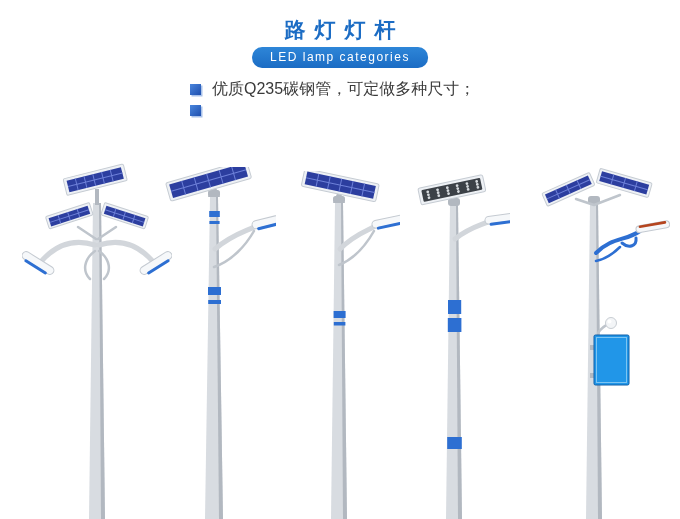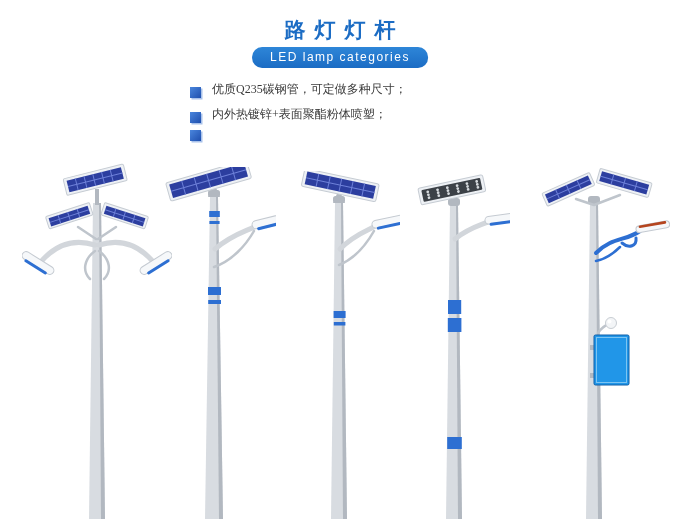--- a/index.html
+++ b/index.html
@@ -20,22 +20,22 @@
   }
   .ribbon {
     position:absolute; top:47px; left:50%; transform:translateX(-50%);
     background:linear-gradient(180deg,#2e86d8,var(--accent-blue,#1b6cc4));
     color:#fff; font-size:12px; letter-spacing:1.5px;
     padding:3px 18px 4px; border-radius:10px; white-space:nowrap;
   }
 
   .features { position:absolute; top:80px; left:190px; list-style:none; }
   .feature {
-    display:flex; align-items:flex-end; margin-bottom:7px;
-    font-size:12px; line-height:18px; color:var(--text-dark,#3a3a3a);font-family:Liberation Serif, serif;
+    display:flex; align-items:center; margin-bottom:7px;
+    font-size:16px; line-height:18px; color:var(--text-dark,#3a3a3a);
   }
   .bullet {
     width:11px; height:11px; flex:0 0 auto; margin-right:11px;
     background:linear-gradient(135deg,#4a86dd,#1f4fae);
     box-shadow:1.5px 1.5px 0 #a9c2ea;
   }
 
   .poles { position:absolute; left:0; top:0; width:680px; height:519px; }
   svg.pole { position:absolute; bottom:0; display:block; }
 
@@ -63,24 +63,20 @@
 
   <div class="page-title">路灯灯杆</div>
   <div class="ribbon">
     <span>LED lamp categories</span>
   </div>
 
   <ul class="features">
     <li class="feature">
       <span class="bullet"></span>
       <span>优质Q235碳钢管，可定做多种尺寸；</span>
-    </li>
-    <li class="feature">
-      <span class="bullet"></span>
-      <span>内外热镀锌+表面聚酯粉体喷塑；</span>
     </li>
     <li class="feature">
       <span class="bullet"></span>
     </li>
   </ul>
 
   <div class="poles">
 
     <svg class="pole" style="left:22px" width="150" height="356" viewBox="0 0 150 356">
       <polygon class="pole-body" points="71,40 79,40 83,356 67,356"></polygon>

